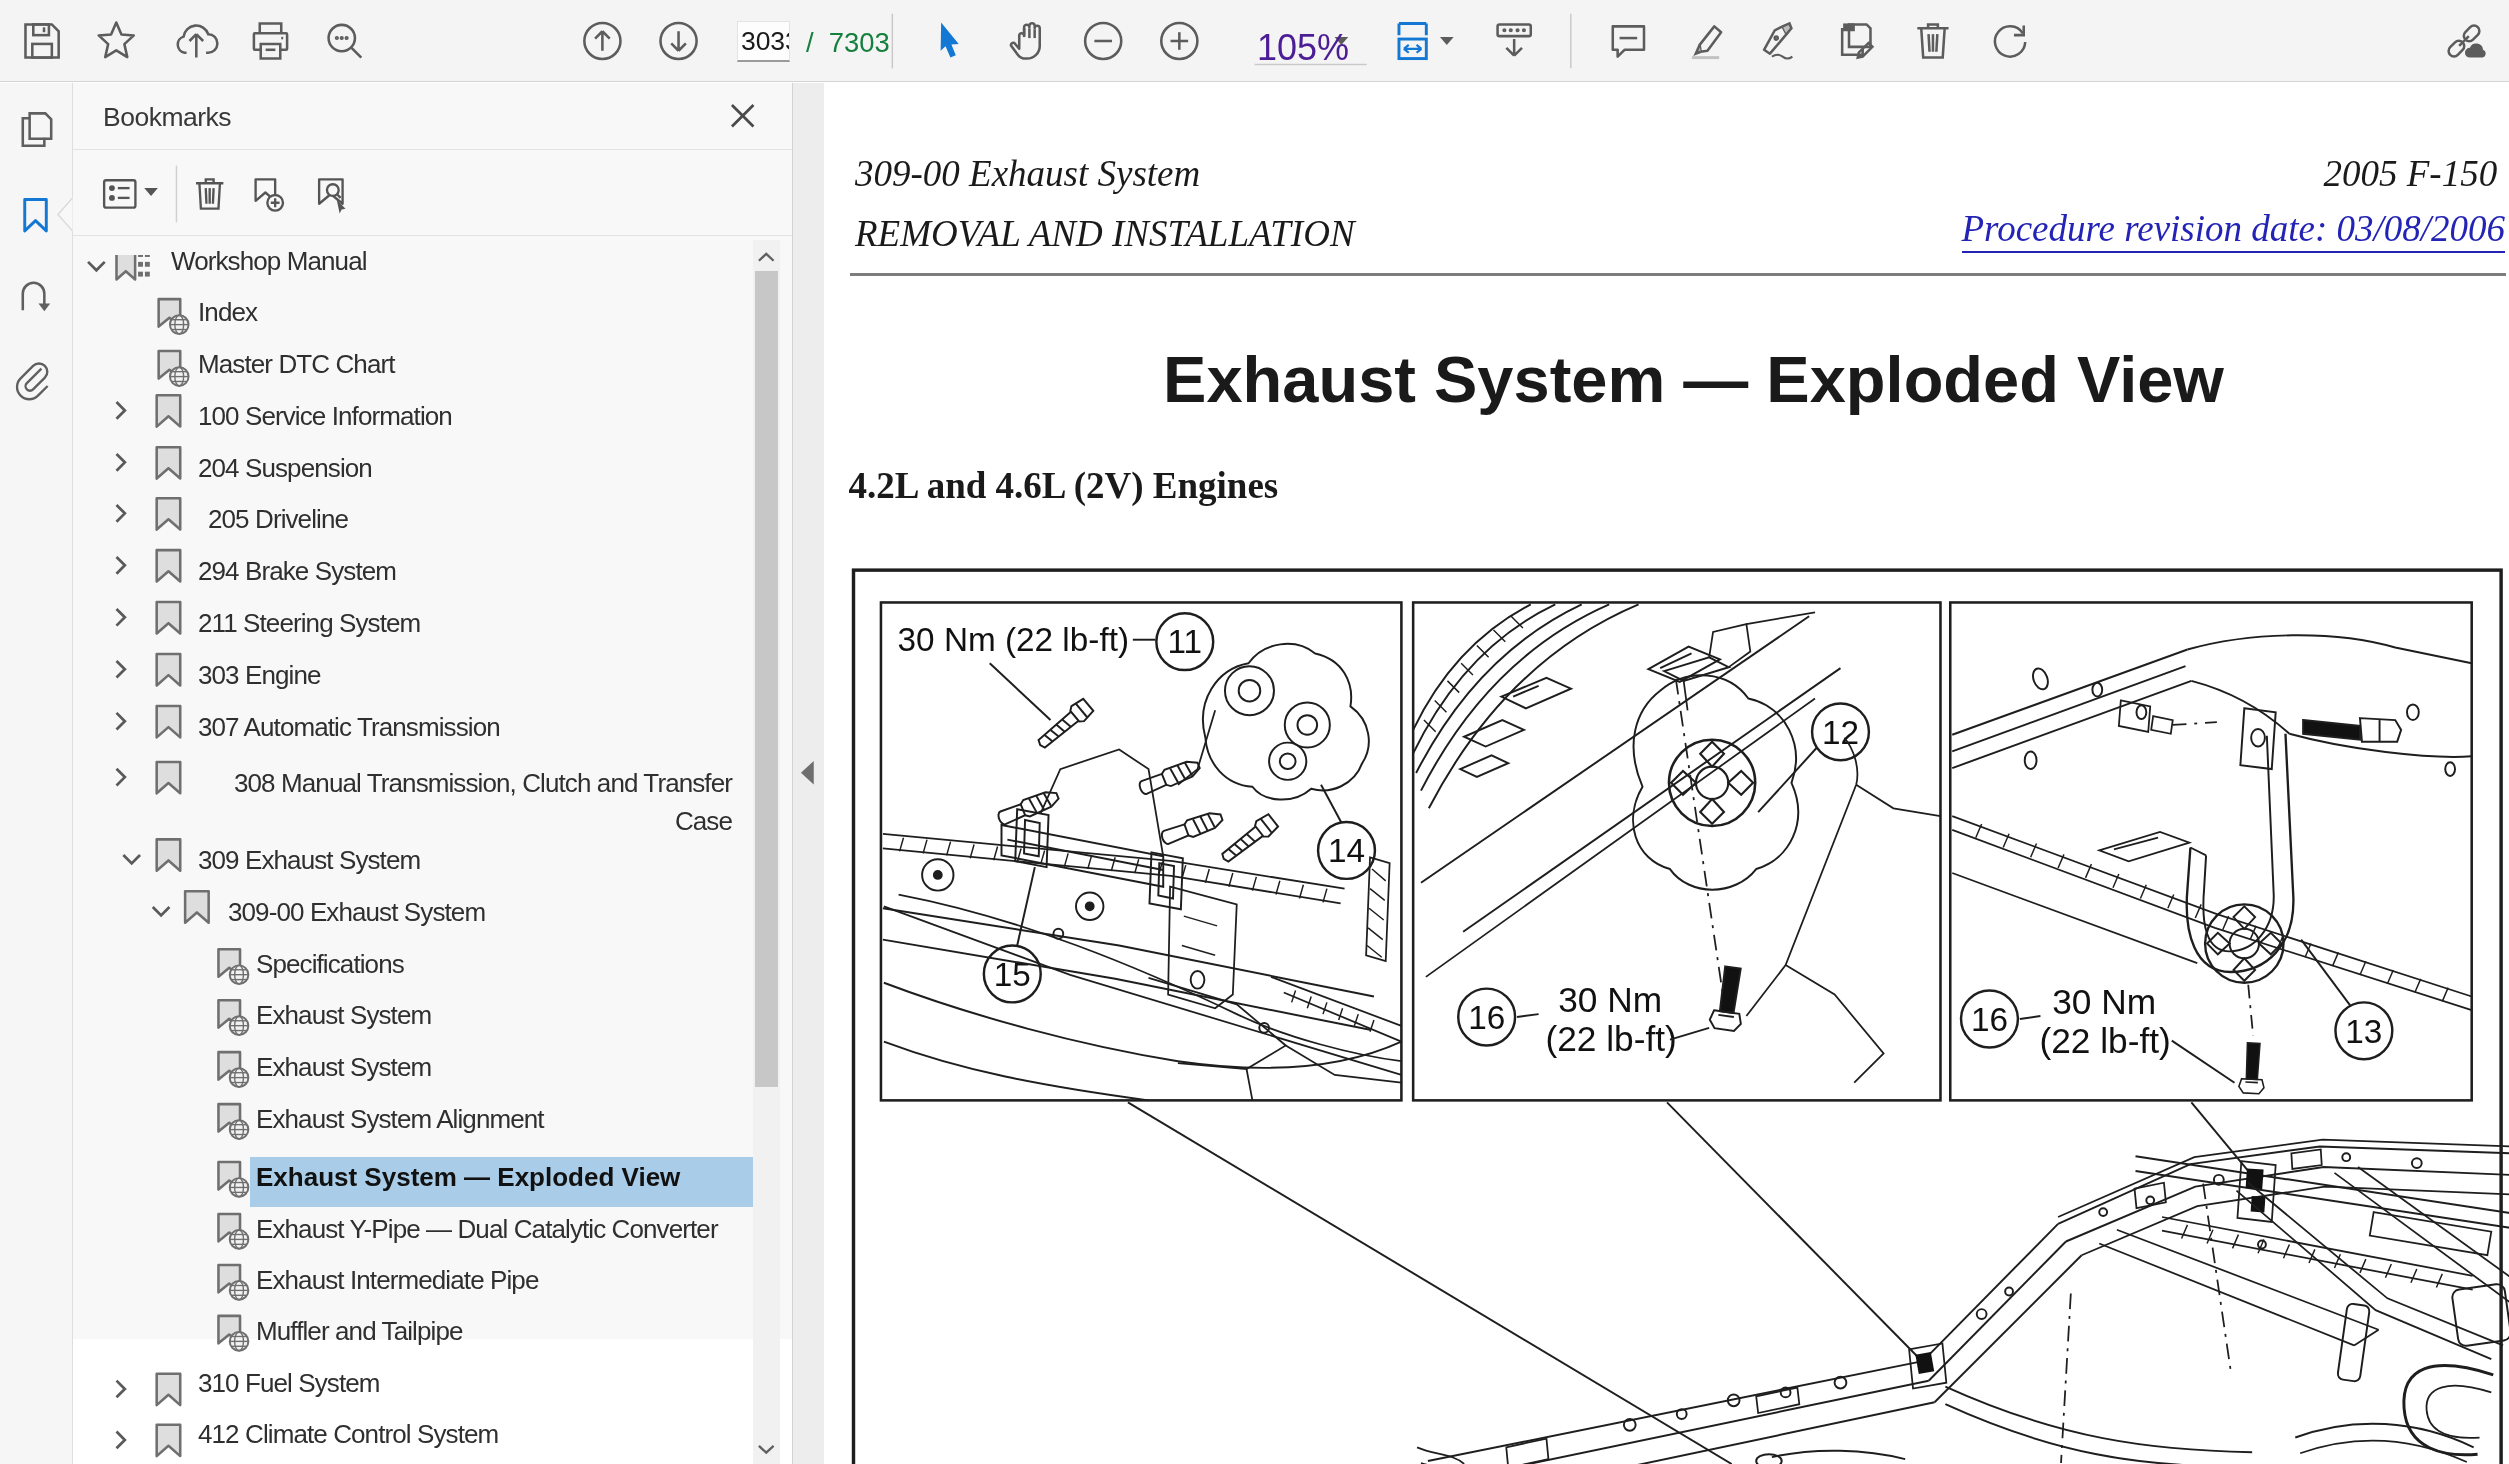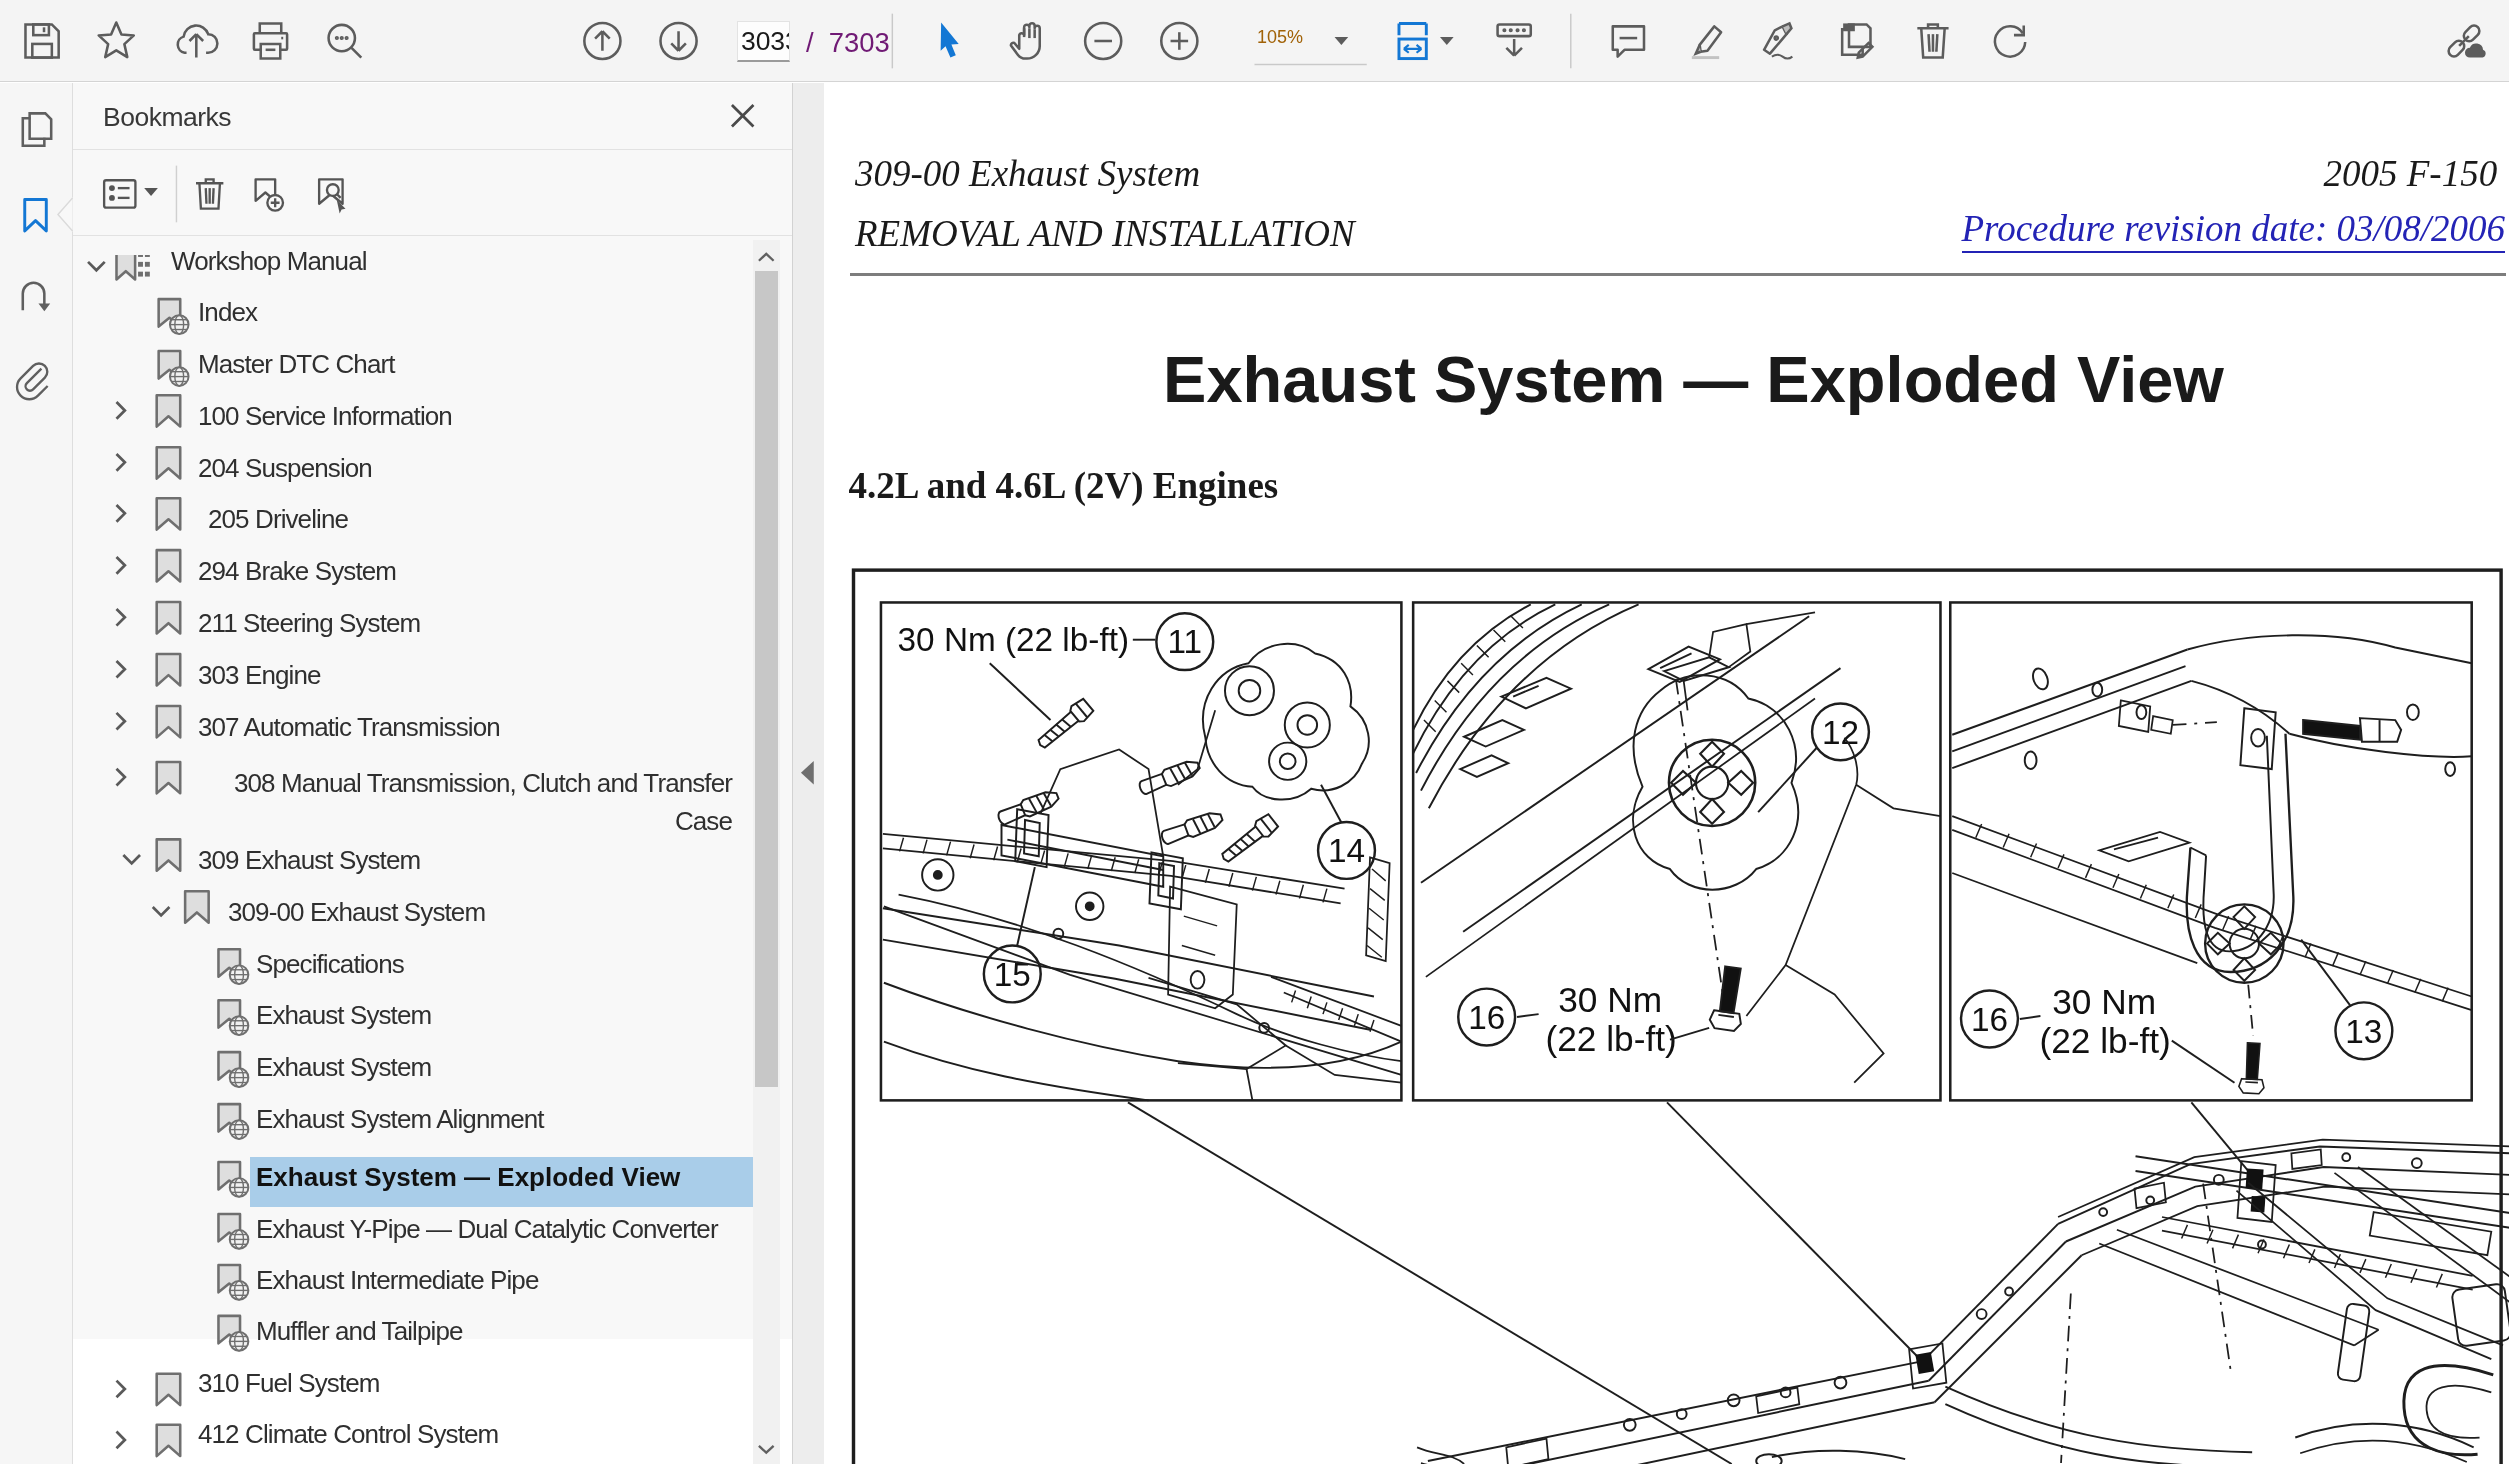--- a/index.html
+++ b/index.html
@@ -152,22 +152,22 @@
       <g transform="rotate(-45)">
         <rect x="-20" y="-5.5" width="18" height="11" rx="5.5"></rect>
         <rect x="2" y="-5.5" width="18" height="11" rx="5.5"></rect>
         <line x1="-7" y1="0" x2="7" y2="0"></line>
       </g>
       <path d="M 6,17 A 5,5 0 0 1 6,7 A 7,7 0 0 1 19.5,9 A 4.2,4.2 0 0 1 19,17 Z" fill="#5c5c5c" stroke="none"></path>
     </g>
   </svg>
 
   <div class="abs" style="left:737px; top:20.6px; width:53px; height:41px; background:#fdfdfd; border:1px solid #e3e3e3; border-bottom:2px solid #9a9a9a; font-size:26.5px; color:#1a1a1a; overflow:hidden; padding:4.9px 0 0 2.9px;">3033</div>
-  <div class="abs" style="left:806px; top:26.5px; font-size:27.4px; color:#701a75;">/&nbsp; 7303</div>
-  <div class="abs" style="left:1257px; top:27.4px; font-size:18px; color:#a16207;">105%</div>
+  <div class="abs" style="left:806px; top:26.5px; font-size:27.4px; color:#15803d;">/&nbsp; 7303</div>
+  <div class="abs" style="left:1257px; top:27.4px; font-size:36px; color:#4c1d95;">105%</div>
 </div>
 
 <div id="rail">
   <svg width="73" height="431" viewBox="0 0 74 440" fill="none" stroke="#5f5f5f" stroke-width="2.6">
 
     <g transform="translate(37,48)">
       <path d="M -6,-12 H -14 V 16 H 8 V 8"></path>
       <path d="M -7,-17 H 9 L 15,-11 V 9 H -7 Z"></path>
     </g>
 

